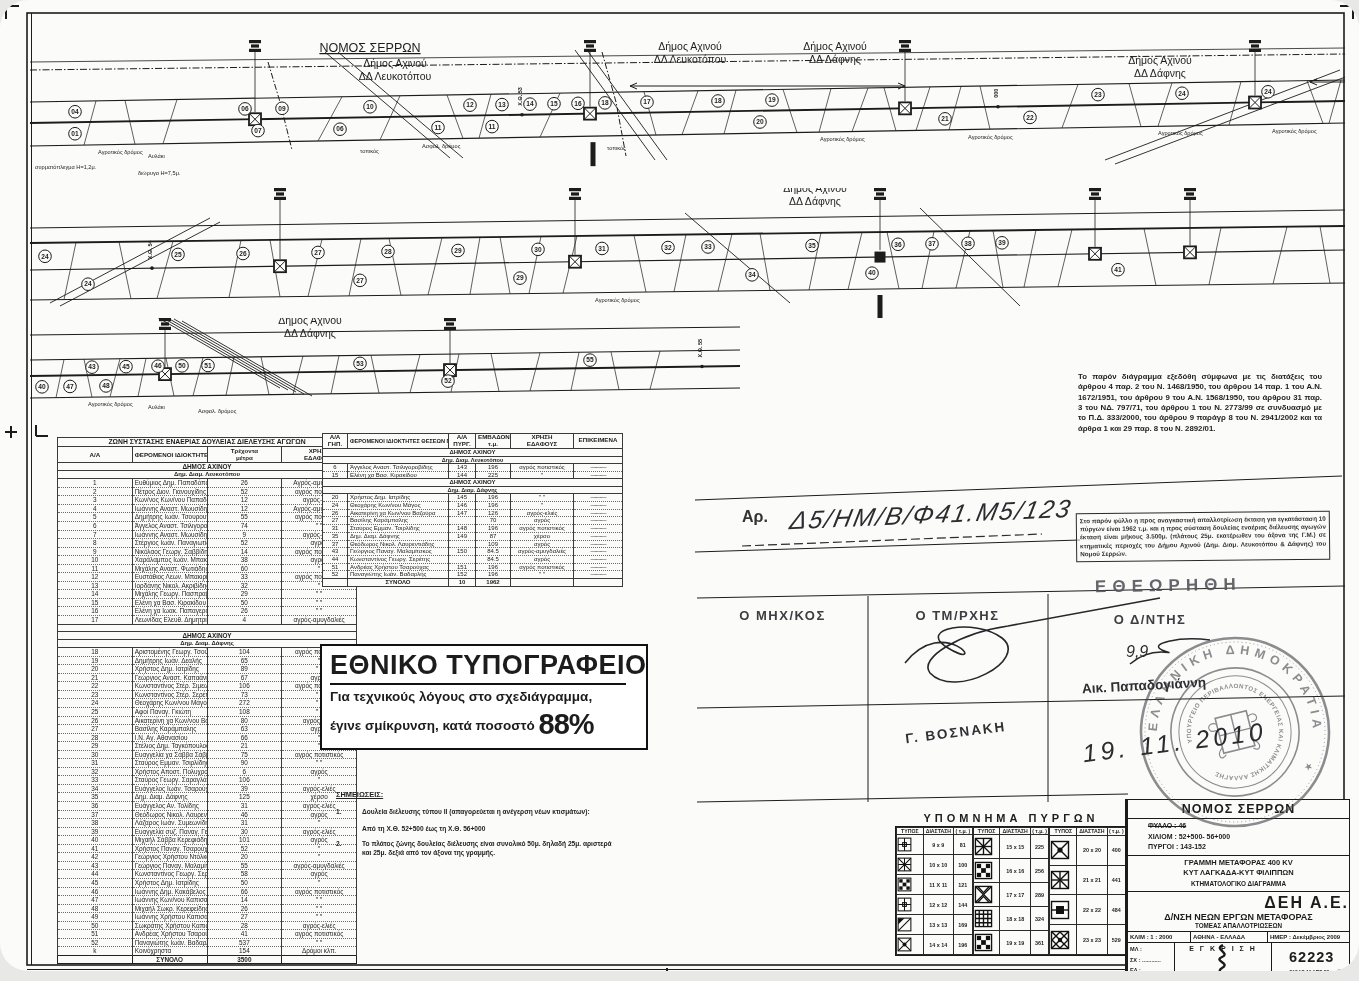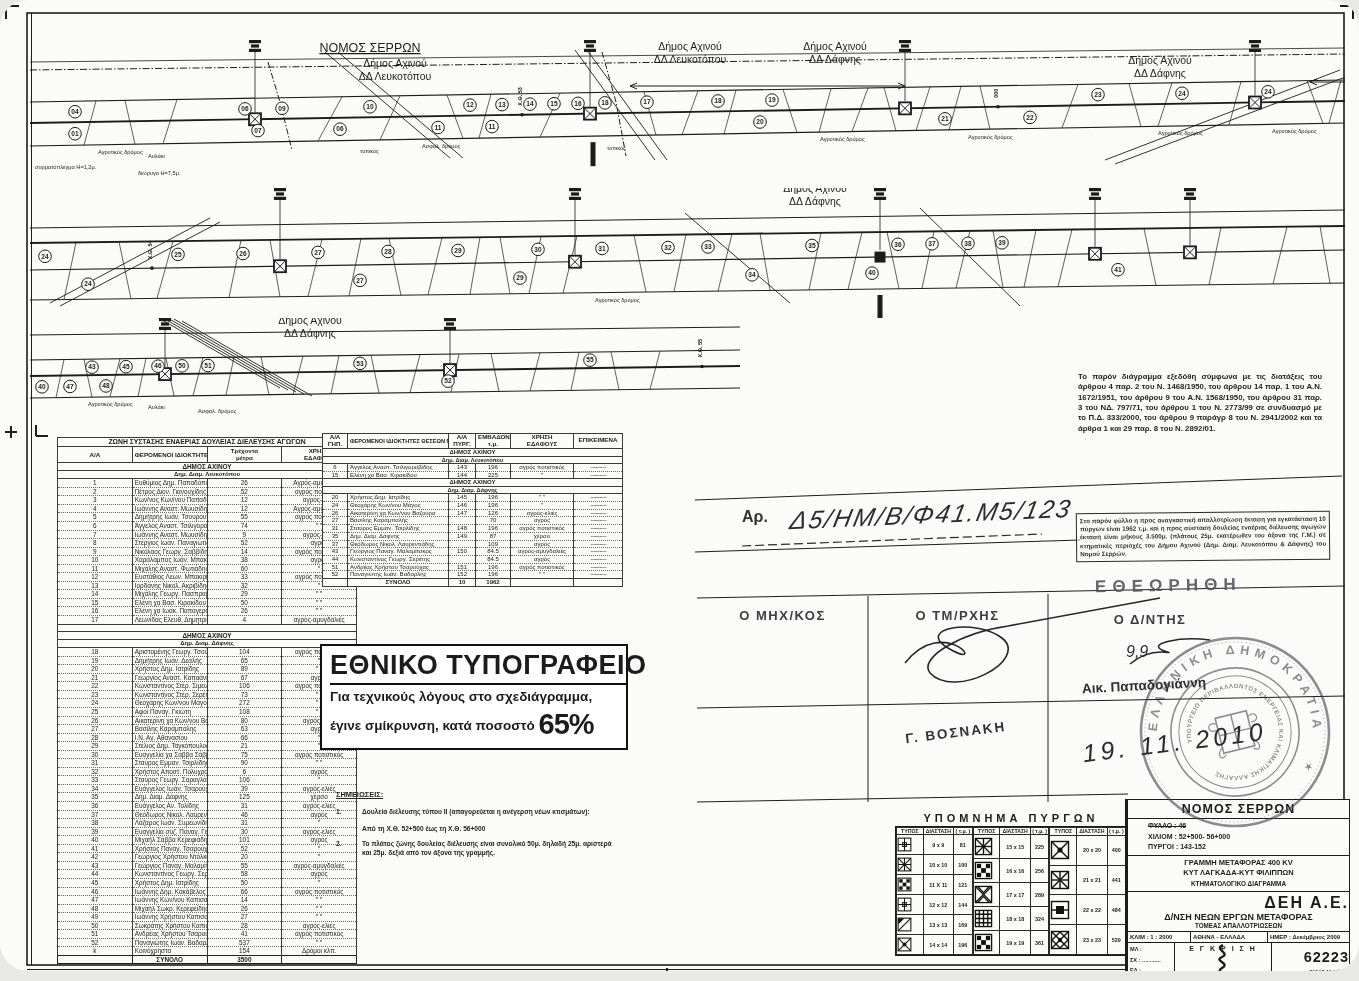--- a/index.html
+++ b/index.html
@@ -17,21 +17,21 @@
   #easement-wrap tr.data td{border-top:1px dotted #6b6b6b;border-bottom:1px dotted #6b6b6b;}
   #easement-wrap tr.sec td{font-weight:bold;text-align:center;border-top:1px solid #3a3a3a;}
   #easement-wrap tr.tot td{font-weight:bold;text-align:center;border:1px solid #222;}
   #towers-wrap table{width:278px;font-size:6px;line-height:1.12;}
   #towers-wrap td{text-align:center;}
   #towers-wrap td.nm{text-align:left;}
   #towers-wrap tr.data td{border-top:1px dotted #6b6b6b;border-bottom:1px dotted #6b6b6b;}
   #towers-wrap tr.sec td{font-weight:bold;border-top:1px solid #3a3a3a;}
   th{font-weight:bold;font-size:6.2px;}
   
-  #reduction{border:2.5px solid #111;background:#fff;padding:4px 0 6px 8px;}
+  #reduction{border:2.5px solid #111;background:#fff;padding:4px 20px 6px 8px;}
   #reduction .t{font-size:27px;font-weight:bold;letter-spacing:.5px;border-bottom:2px solid #111;
                 padding-bottom:2px;margin-bottom:4px;white-space:nowrap;}
   #reduction .b{font-size:13.5px;font-weight:bold;line-height:1.25;}
   #reduction .pct{font-size:29px;font-weight:bold;vertical-align:-4px;letter-spacing:-1px;}
   
   #notes{font-size:6.6px;line-height:1.3;width:286px;font-weight:bold;color:#222;}
   #notes .nt{text-decoration:underline;font-size:7.4px;margin-bottom:8px;}
   #notes .item{display:flex;margin-bottom:7px;}
   #notes .no{width:26px;flex:none;}
   
@@ -50,21 +50,21 @@
   #titleblock .dns{font-size:9px;font-weight:bold;text-align:center;}
   #titleblock .tom{font-size:6.3px;font-weight:bold;text-align:center;padding-bottom:2px;}
   #titleblock .meta{display:flex;font-size:6px;font-weight:bold;}
   #titleblock .meta div{border-right:1.2px solid #1b1b1b;padding:2px 2px;white-space:nowrap;}
   #titleblock .meta div:last-child{border-right:none;}
   #titleblock .foot{display:flex;height:36px;border-bottom:none;}
   #titleblock .ml{width:42px;border-right:1.2px solid #1b1b1b;font-size:5.6px;font-weight:bold;
                   padding:1px 2px;line-height:1.9;}
   #titleblock .egk{flex:1;border-right:1.2px solid #1b1b1b;position:relative;font-size:7px;
                    font-weight:bold;text-align:center;letter-spacing:2px;padding-top:2px;}
-  #titleblock .num{width:60px;text-align:right;margin-left:17px;}
+  #titleblock .num{width:60px;text-align:left;margin-left:17px;}
   #titleblock .num .big{font-size:14.5px;font-weight:bold;padding-top:6px;letter-spacing:1px;}
   #titleblock .num .tiny{font-size:4.6px;font-weight:bold;margin-top:5px;}
   
   #legend .lt{font-size:11px;font-weight:bold;letter-spacing:4px;text-align:center;margin-bottom:2px;}
   #legend .groups{display:flex;border:1.4px solid #1b1b1b;}
   #legend table{border-collapse:collapse;table-layout:fixed;}
   #legend td,#legend th{border:1px solid #2a2a2a;text-align:center;font-size:5.4px;font-weight:bold;padding:0;}
   #legend th{font-size:5.2px;}
   
   .aph{font-size:13px;font-weight:bold;letter-spacing:1.5px;color:#3d3d42;white-space:nowrap;}
@@ -929,21 +929,21 @@
           </tr>
         </tbody>
       </table>
     </div>
 
   <div id="reduction" class="abs" style="left:320px;top:644px;width:296px">
     <div class="t">ΕΘΝΙΚΟ ΤΥΠΟΓΡΑΦΕΙΟ</div>
     <div class="b">
       <span>Για τεχνικούς λόγους στο σχεδιάγραμμα,</span><br>
       <span>έγινε σμίκρυνση, κατά ποσοστό</span>
-      <span class="pct">65%</span>
+      <span class="pct">88%</span>
     </div>
   </div>
 
   <div id="notes" class="abs" style="left:336px;top:790px">
     <div class="nt">ΣΗΜΕΙΩΣΕΙΣ:</div>
     <div class="item">
       <div class="no">1.</div>
       <div><span>Δουλεία διέλευσης τύπου ΙΙ (απαγορεύεται η ανέγερση νέων κτισμάτων):</span><br><br><span>Από τη Χ.Θ. 52+500 έως τη Χ.Θ. 56+000</span></div>
     </div>
     <div class="item">

